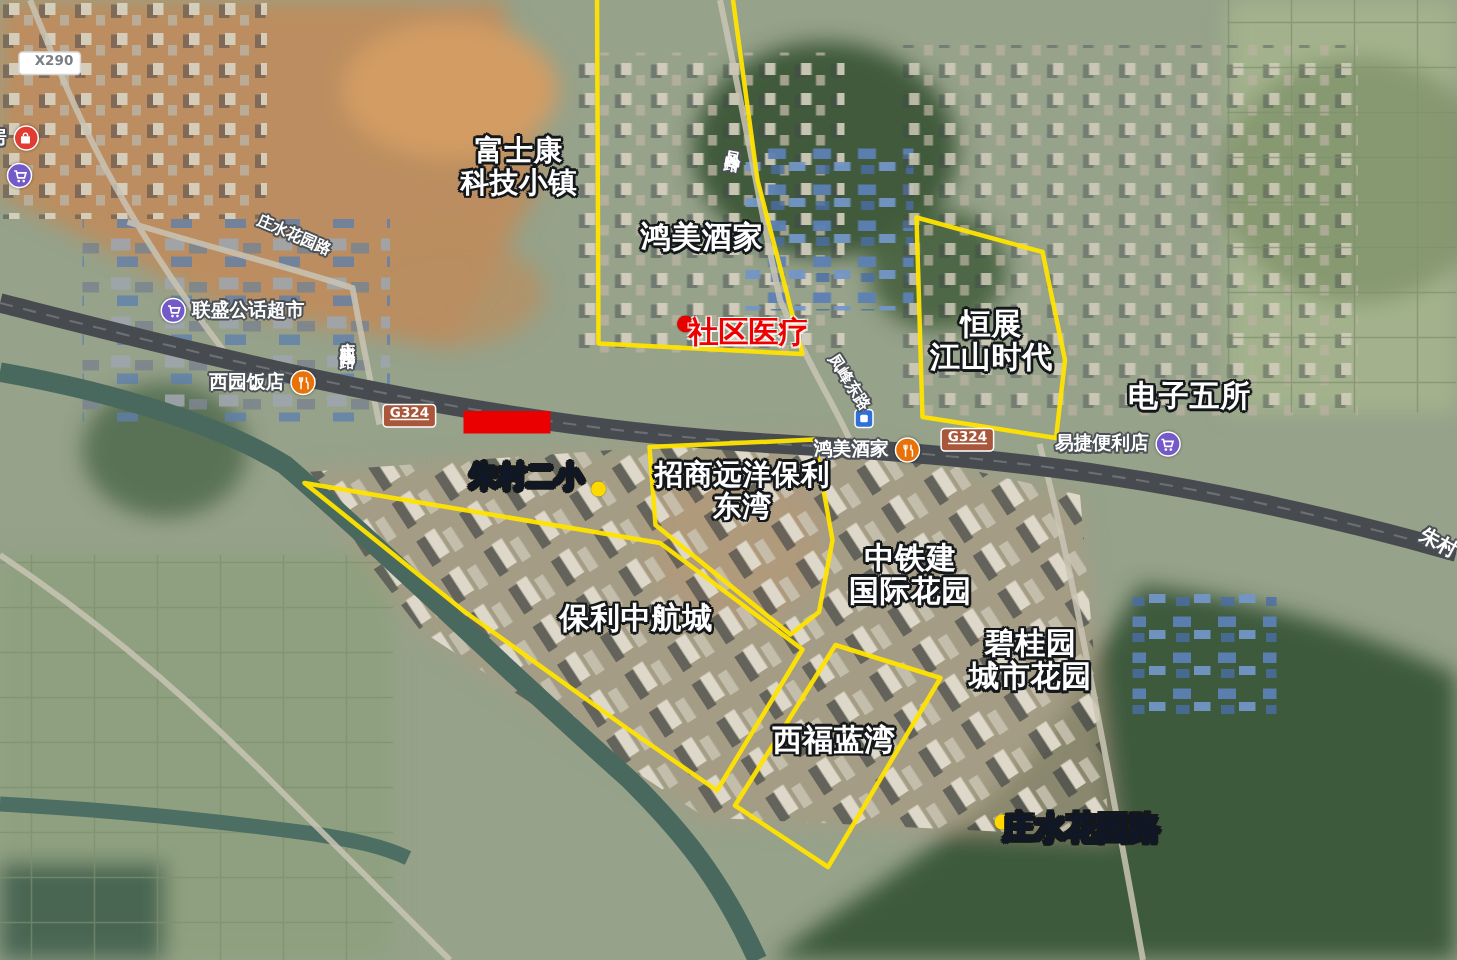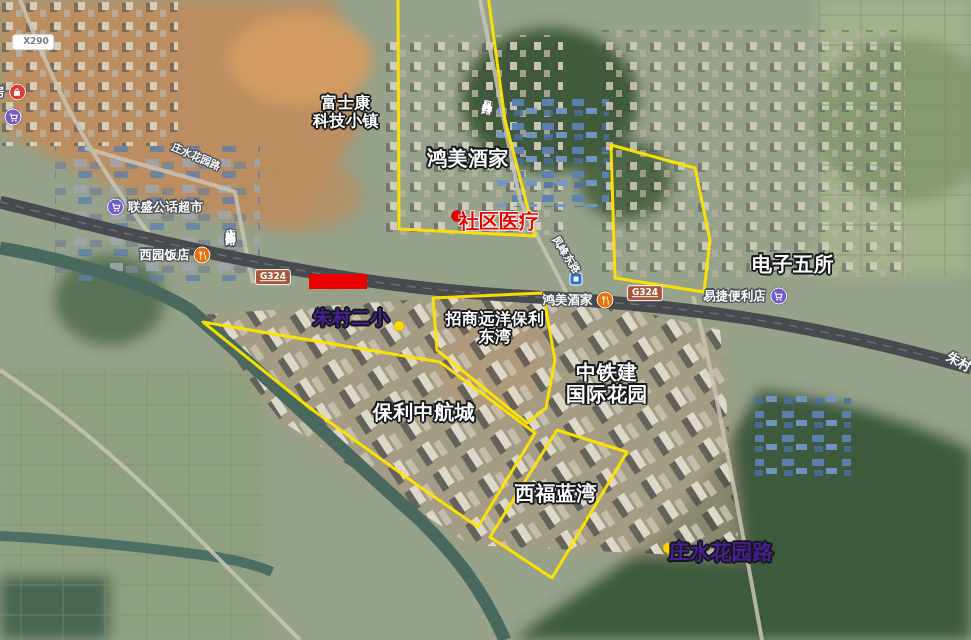--- a/index.html
+++ b/index.html
@@ -1,26 +1,26 @@
 <!DOCTYPE html>
 <html><head>
 <meta charset="utf-8">
 <style>
   html,body{margin:0;padding:0;background:#222;}
   .map{position:relative;width:971px;height:640px;overflow:hidden;
        font-family:"DejaVu Sans","Liberation Sans",sans-serif;background:#96a28a;}
   .map svg.terrain{position:absolute;left:0;top:0;}
   .abs{position:absolute;transform:translate(-50%,-50%);white-space:nowrap;text-align:center;}
   .lbl-estate{font-size:20px;font-weight:bold;color:#fff;line-height:1.12;letter-spacing:.5px;}
-  .sz18{font-size:16px;}
+  .sz18{font-size:19px;}
   .outline-b{text-shadow:-1.4px -1.4px 0 #15181b,1.4px -1.4px 0 #15181b,-1.4px 1.4px 0 #15181b,1.4px 1.4px 0 #15181b,0 -1.8px 0 #15181b,0 1.8px 0 #15181b,-1.8px 0 0 #15181b,1.8px 0 0 #15181b;}
   .outline-s{text-shadow:-1px -1px 0 #4c5157,1px -1px 0 #4c5157,-1px 1px 0 #4c5157,1px 1px 0 #4c5157,0 -1.3px 0 #4c5157,0 1.3px 0 #4c5157,-1.3px 0 0 #4c5157,1.3px 0 0 #4c5157;}
   .lbl-red{color:#ee0000;font-weight:bold;font-size:20px;line-height:1.18;
            text-shadow:-1px -1px 0 rgba(255,255,255,.75),1px -1px 0 rgba(255,255,255,.75),-1px 1px 0 rgba(255,255,255,.75),1px 1px 0 rgba(255,255,255,.75);}
-  .lbl-yellow{color:#4c1d95;font-weight:bold;font-size:20px;}
+  .lbl-yellow{color:#0f172a;font-weight:bold;font-size:20px;}
   .lbl-estate span:empty,.lbl-red span:empty{display:none;}
   .lbl-estate span,.lbl-red span{display:block;}
   .poi{display:flex;align-items:center;gap:4px;text-align:right;}
   .poi-text{font-size:12.5px;font-weight:bold;color:#fff;}
   .poi-icon{width:17px;height:17px;border-radius:50%;border:1.5px solid #fff;box-sizing:border-box;
             display:flex;align-items:center;justify-content:center;box-shadow:0 0 2px rgba(0,0,0,.45);flex:0 0 auto;}
   .ic-cart{background:#7459c8;} .ic-rest{background:#e8710a;} .ic-shop{background:#e03c31;}
   .dot{border-radius:50%;position:absolute;transform:translate(-50%,-50%);}
   .dot-red{width:11px;height:11px;background:#e60000;box-shadow:0 0 1px #7a0000;}
   .dot-yel{width:10px;height:10px;background:#ffd800;box-shadow:0 0 1px #6b5600;}
@@ -122,35 +122,43 @@
   </svg>
 
   <div class="abs lbl-estate sz18 outline-b" style="left:346px;top:112px">
     <span>富士康</span>
     <span>科技小镇</span>
   </div>
   <div class="abs lbl-estate outline-b" style="left:468px;top:158px">
     <span>鸿美酒家</span>
 
   </div>
+  <div class="abs lbl-estate outline-b" style="left:661px;top:227px">
+    <span>恒展</span>
+    <span>江山时代</span>
+  </div>
   <div class="abs lbl-estate outline-b" style="left:793px;top:264px">
     <span>电子五所</span>
 
   </div>
   <div class="abs lbl-estate outline-b" style="left:607px;top:383px">
     <span>中铁建</span>
     <span>国际花园</span>
   </div>
   <div class="abs lbl-estate sz18 outline-b" style="left:495px;top:328px">
     <span>招商远洋保利</span>
     <span>东湾</span>
   </div>
   <div class="abs lbl-estate outline-b" style="left:424px;top:412px">
     <span>保利中航城</span>
 
+  </div>
+  <div class="abs lbl-estate outline-b" style="left:687px;top:440px">
+    <span>碧桂园</span>
+    <span>城市花园</span>
   </div>
   <div class="abs lbl-estate outline-b" style="left:556px;top:493px">
     <span>西福蓝湾</span>
 
   </div>
 
   <div class="dot dot-red" style="left:457px;top:216px"></div>
   <div class="abs lbl-red" style="left:499px;top:222px">
     <span>社区医疗</span>
   </div>

